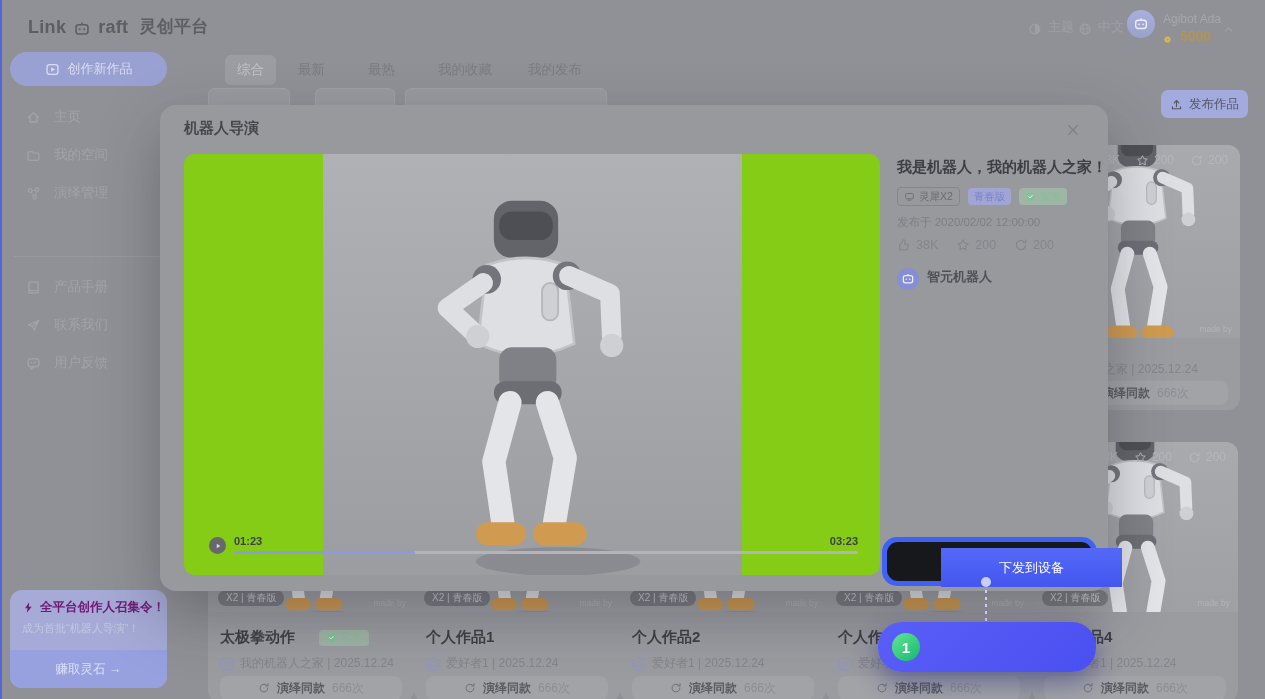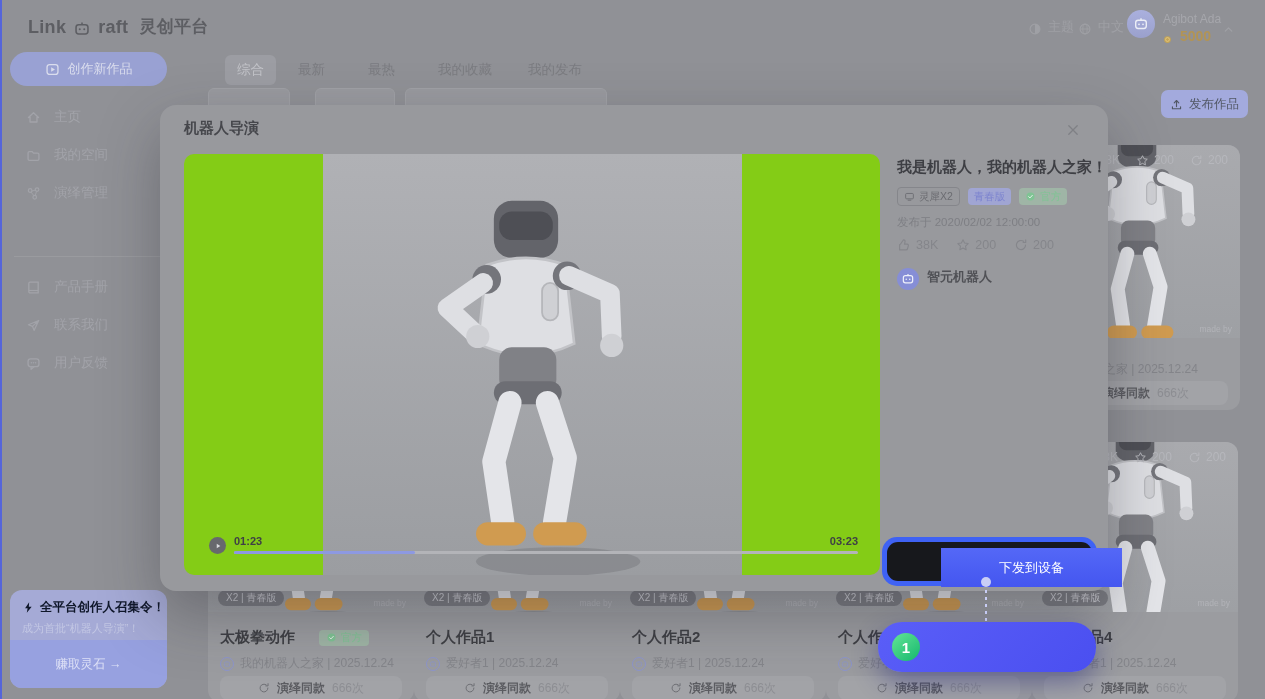--- a/index.html
+++ b/index.html
@@ -27,23 +27,23 @@
 
   
   #create-btn{left:10px;top:52px;width:157px;height:34px;border-radius:17px;background:#99a1d3;
      display:flex;align-items:center;justify-content:center;gap:8px;color:#dadded;font-size:13px;}
   .nav{left:10px;width:157px;height:38px;border-radius:9px;display:flex;align-items:center;
        padding-left:16px;box-sizing:border-box;gap:13px;color:#a2a3a9;font-size:13.5px;}
   .nav.active{background:#9c9da3;color:#ccced3;}
   #sb-divider{left:14px;top:256px;width:149px;height:1px;background:#9a9b9f;}
   #promo{left:10px;top:590px;width:157px;height:98px;border-radius:12px;background:#a5aad6;overflow:hidden;}
   #promo .t{position:absolute;left:12px;top:9px;display:flex;gap:5px;align-items:center;
-            color:#0f172a;font-size:12.5px;font-weight:bold;}
+            color:#701a75;font-size:12.5px;font-weight:bold;}
   #promo .s{position:absolute;left:12px;top:31px;color:#c3c7e4;font-size:11px;}
-  #promo .cta{position:absolute;left:0;right:0;bottom:0;height:48px;background:#97a1e0;
+  #promo .cta{position:absolute;left:0;right:0;bottom:0;height:38px;background:#97a1e0;
               display:flex;align-items:center;justify-content:center;color:#dde0f6;font-size:12.5px;}
 
   
   .tab{top:55px;height:30px;display:flex;align-items:center;font-size:13.5px;color:#7b7c81;}
   .tab.active{background:#9c9da3;border-radius:6px;padding:0 12px;color:#c2c3c8;}
   #tab0{left:225px;} #tab1{left:298px;} #tab2{left:368px;} #tab3{left:438px;} #tab4{left:528px;}
   .filter-box{top:88px;height:28px;border-radius:6px;background:#999a9f;border:1px solid #a0a1a6;box-sizing:border-box;}
   #fb1{left:208px;width:82px;} #fb2{left:315px;width:80px;} #fb3{left:405px;width:202px;}
   #publish-btn{left:1161px;top:90px;width:87px;height:28px;border-radius:7px;background:#a3aadd;
      display:flex;align-items:center;justify-content:center;gap:6px;color:#525866;font-size:12.5px;}

